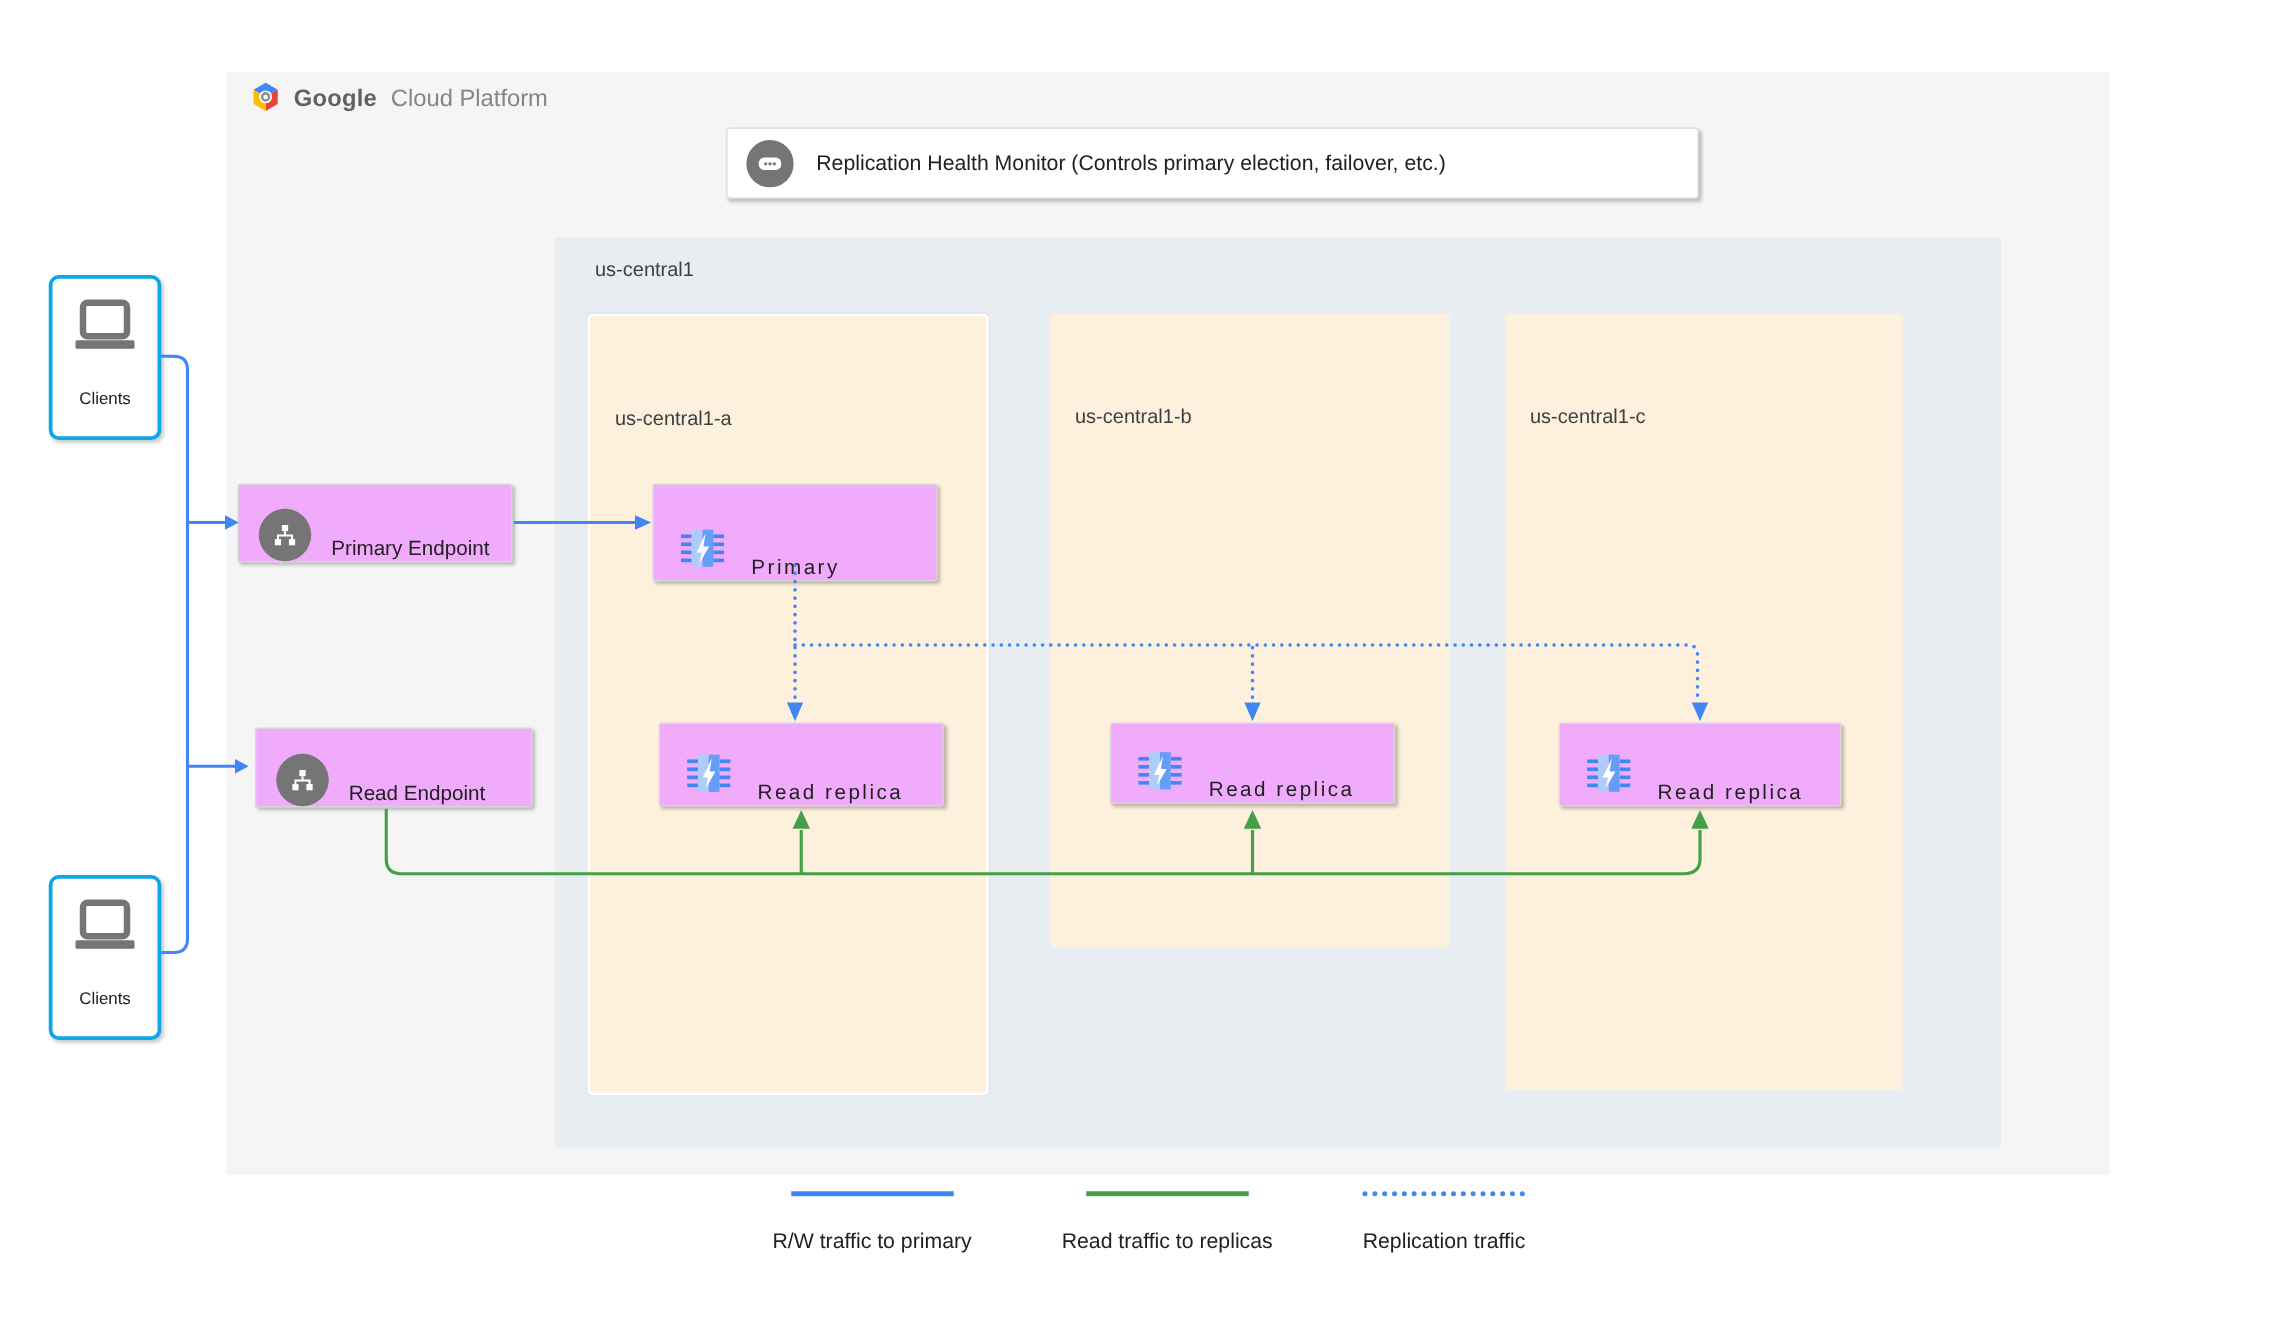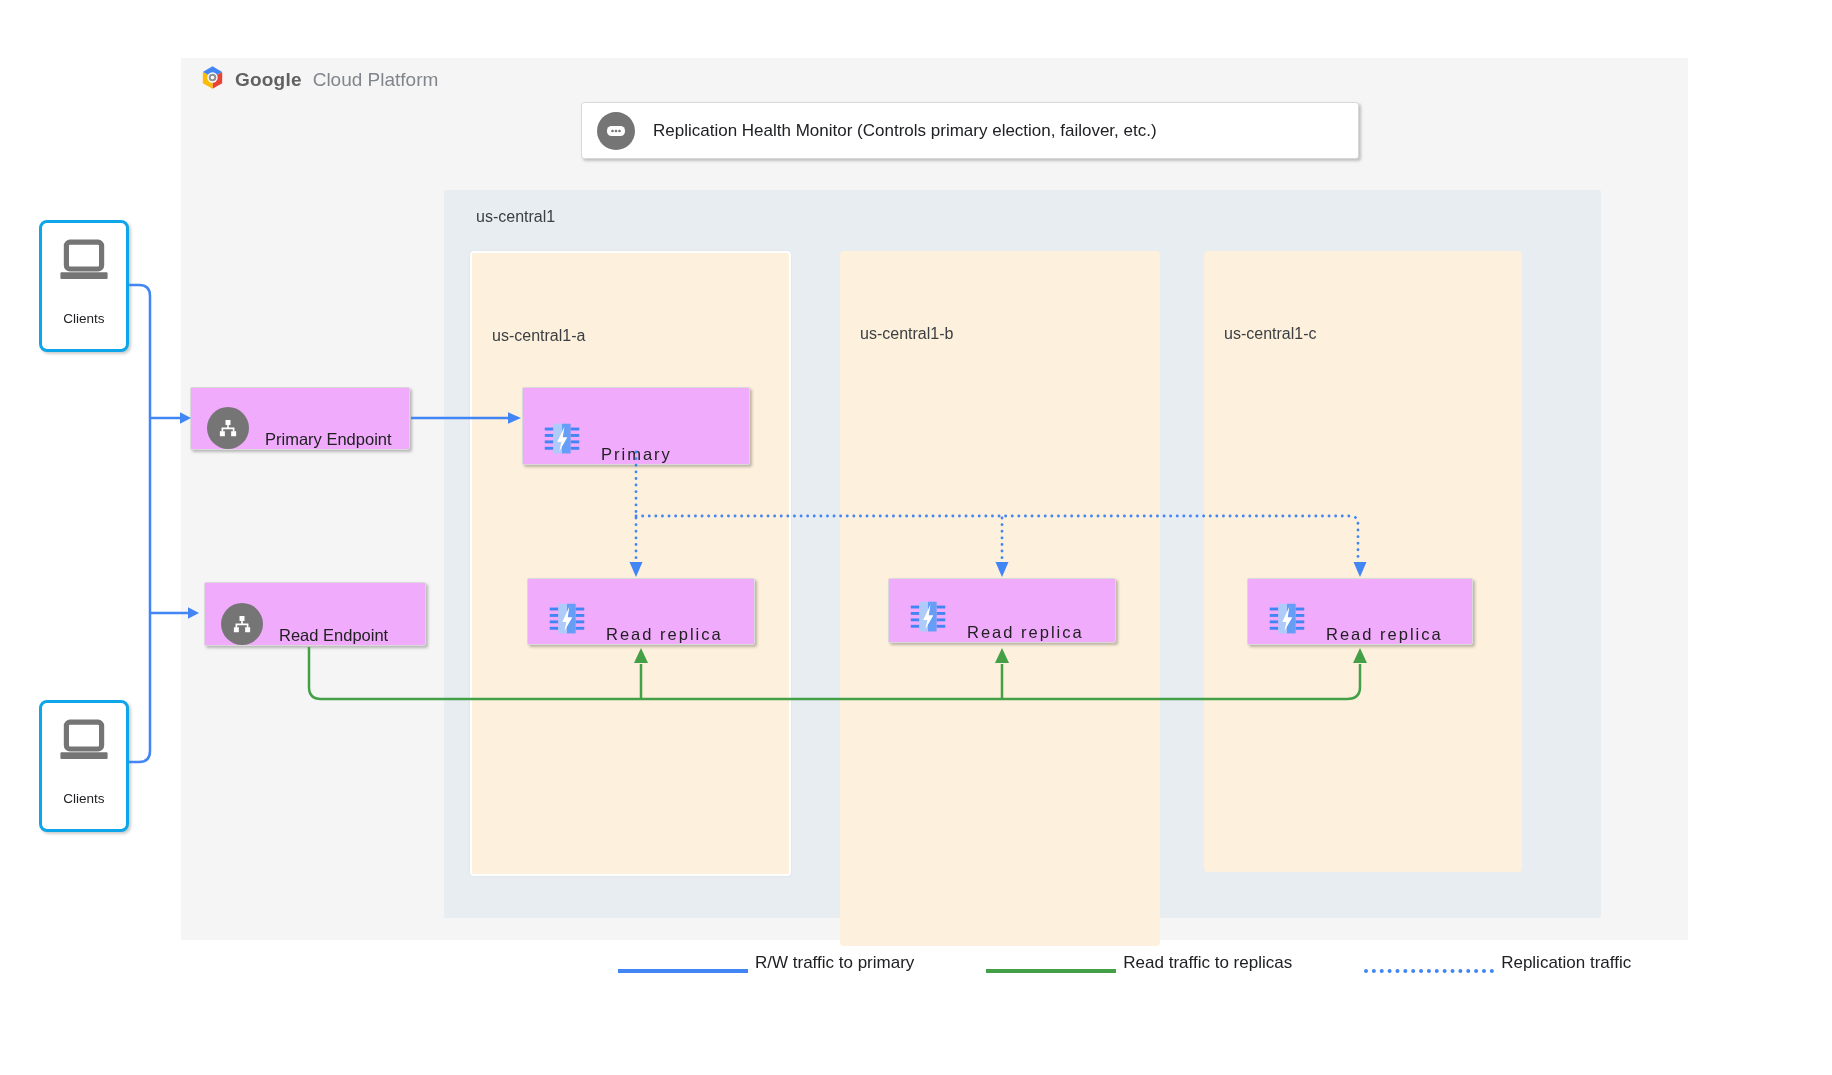--- a/index.html
+++ b/index.html
@@ -22,21 +22,21 @@
     border:1px solid #d8d8d8;border-radius:3px;box-shadow:2px 2px 3px rgba(0,0,0,.22);
     display:flex;align-items:center;gap:18px;padding-left:15px;box-sizing:border-box;}
   .monitor-text{font-size:17px;color:#202124;}
 
   
   .region{left:444px;top:190px;width:1157px;height:728px;background:#e8edf2;border-radius:2px;}
   .region-label{position:absolute;left:32px;top:18px;font-size:16px;color:#3c4043;}
   .zone{position:absolute;top:61px;background:#fdf0dc;border-radius:4px;box-sizing:border-box;}
   .zone-label{position:absolute;left:20px;top:26px;font-size:16px;color:#3c4043;margin-top:48px;}
   .zone-a{left:26px;width:321px;height:625px;border:2.5px solid #ffffff;box-shadow:0 0 2px rgba(0,0,0,.08);}
-  .zone-b{left:396px;width:320px;height:695px;}
+  .zone-b{left:396px;width:320px;height:507px;}
   .zone-c{left:760px;width:318px;height:621px;}
 
   
   .node{background:#f0abfc;border:1px solid #d9d9d9;border-radius:2px;
     box-shadow:2px 2px 3px rgba(0,0,0,.25);display:flex;align-items:flex-end;
     box-sizing:border-box;padding-left:16px;gap:16px;}
   .node-label{font-size:16.5px;color:#212121;white-space:nowrap;}
   .node-label.spaced{letter-spacing:2px;}
   .ep-circle{width:42px;height:42px;border-radius:50%;background:#757575;flex:0 0 auto;
     display:flex;align-items:center;justify-content:center;}
@@ -56,21 +56,21 @@
   .clients svg{width:56px;height:46px;margin-top:16px;}
   .clients-label{font-size:13.5px;color:#202124;margin-top:26px;}
   .clients-1{left:39px;top:220px;}
   .clients-2{left:39px;top:700px;}
 
   
   .wires{left:0;top:0;width:1832px;height:1075px;pointer-events:none;}
 
   
   .legend{left:618px;top:953px;display:flex;gap:72px;align-items:flex-start;}
-  .legend-item{display:flex;align-items:flex-end;gap:7px;}
+  .legend-item{display:flex;flex-direction:column;align-items:center;gap:26px;}
   .legend-swatch{width:130px;}
   .legend-label{font-size:17px;font-weight:500;color:#202124;white-space:nowrap;}
 </style>
 </head>
 <body>
 
 <div id="canvas">
 
   <div class="abs gcp-panel"></div>
 

